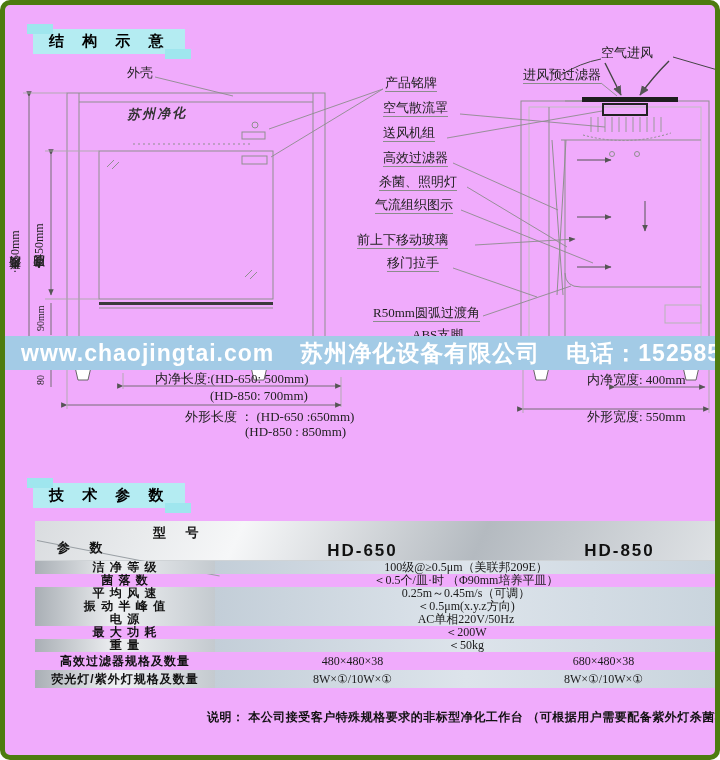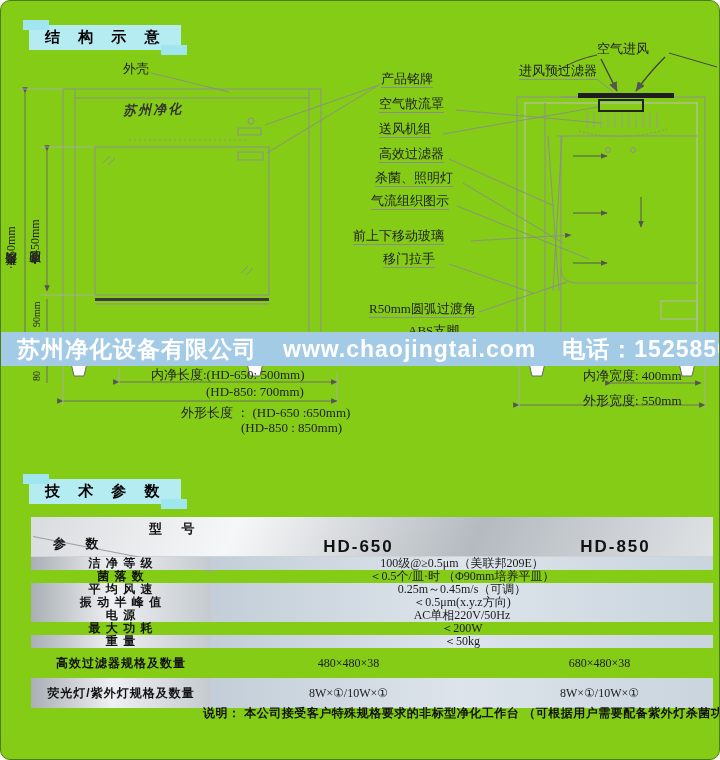--- a/index.html
+++ b/index.html
@@ -1,20 +1,20 @@
 <!DOCTYPE html>
 <html><head>
 <meta charset="utf-8">
 <style>
   * { margin:0; padding:0; box-sizing:border-box; }
   html,body { background:#ffffff; }
   .page {
-    position:relative; width:720px; height:760px; background:#84cc16;
+    position:relative; width:720px; height:760px; background:#f0abfc;
     font-family:"Liberation Sans", sans-serif; overflow:hidden;
-    border:1px solid #4d7c0f; border-radius:10px;
+    border:5px solid #4d7c0f; border-radius:10px;
   }
   
   .title-band {
     position:absolute; height:25px; background:#b4ecf2;
     display:flex; align-items:center; padding:0 14px 0 16px;
     font-weight:bold; font-size:15px; letter-spacing:7px; color:#000;
   }
   .title-band::before {
     content:""; position:absolute; left:-6px; top:-5px; width:26px; height:10px; background:#9fe6ee;
   }
@@ -57,21 +57,21 @@
   .phead .diag {
     position:absolute; left:2px; top:19px; width:186px; height:1px; background:#9aa0a5;
     transform:rotate(11deg); transform-origin:left center;
   }
   .phead .corner-top { position:absolute; left:118px; top:3px; font-weight:bold; font-size:13px; letter-spacing:8px; color:#111; }
   .phead .corner-bottom { position:absolute; left:22px; bottom:3px; font-weight:bold; font-size:13px; letter-spacing:8px; color:#111; }
   .phead .col { position:absolute; top:10px; font-weight:bold; font-size:17px; letter-spacing:2px; color:#111; text-align:center;margin-top:10px; }
   .phead .col.c1 { left:200px; width:255px; }
   .phead .col.c2 { left:471px; width:227px; }
   .prow { position:relative; height:13px; display:flex; align-items:flex-end;border-radius:6px; }
-  .prow.tall { height:30px; }
+  .prow.tall { height:18px; }
   .prow .rlabel {
     width:180px; height:100%; display:flex; align-items:center; justify-content:center;
     font-weight:bold; font-size:12px; color:#111; letter-spacing:1px; white-space:nowrap;
   }
   .prow .rvals { position:relative; width:502px; height:100%; }
   .prow.banded .rlabel { background:linear-gradient(90deg,#a9afb5 0%,#eef0f2 45%,#c4cacf 100%); }
   .prow.banded .rvals { background:linear-gradient(90deg,#c3ced8 0%,#dde4eb 50%,#c9d4dd 100%); }
   .vspan, .vcell {
     position:absolute; top:0; height:100%; display:flex; align-items:center; justify-content:center;
     font-family:"Liberation Serif", serif; font-size:12px; color:#1a1a1a; white-space:nowrap;
@@ -234,25 +234,25 @@
   <div class="vtext" style="left:2px; top:148px; height:204px;">外形高度：650mm</div>
   <div class="vtext" style="left:26px; top:158px; height:176px;">内净高度 ： 450mm</div>
   <div class="vtext" style="left:30px; top:294px; height:38px; font-size:10px;">90mm</div>
   <div class="vtext" style="left:30px; top:364px; height:22px; font-size:10px;">80</div>
 
   <div class="lbl" style="left:150px; top:366px; z-index:31;">内净长度:(HD-650: 500mm)</div>
   <div class="lbl" style="left:205px; top:383px;">(HD-850: 700mm)</div>
   <div class="lbl" style="left:180px; top:404px;">外形长度 ： (HD-650 :650mm)</div>
   <div class="lbl" style="left:240px; top:419px;">(HD-850 : 850mm)</div>
   <div class="lbl" style="left:582px; top:367px; z-index:31;">内净宽度: 400mm</div>
-  <div class="lbl" style="left:582px; top:392px;">外形宽度: 550mm</div>
+  <div class="lbl" style="left:582px; top:404px;">外形宽度: 550mm</div>
 
   <div class="watermark">
+    <span>www.chaojingtai.com</span>
     <span>苏州净化设备有限公司</span>
-    <span>www.chaojingtai.com</span>
     <span>电话：15258505380</span>
   </div>
 
   <div class="title-band" style="left:28px; top:478px;">
     <span>技 术 参 数</span>
   </div>
 
   <div class="ptable">
     <div class="phead">
       <div class="diag"></div>

